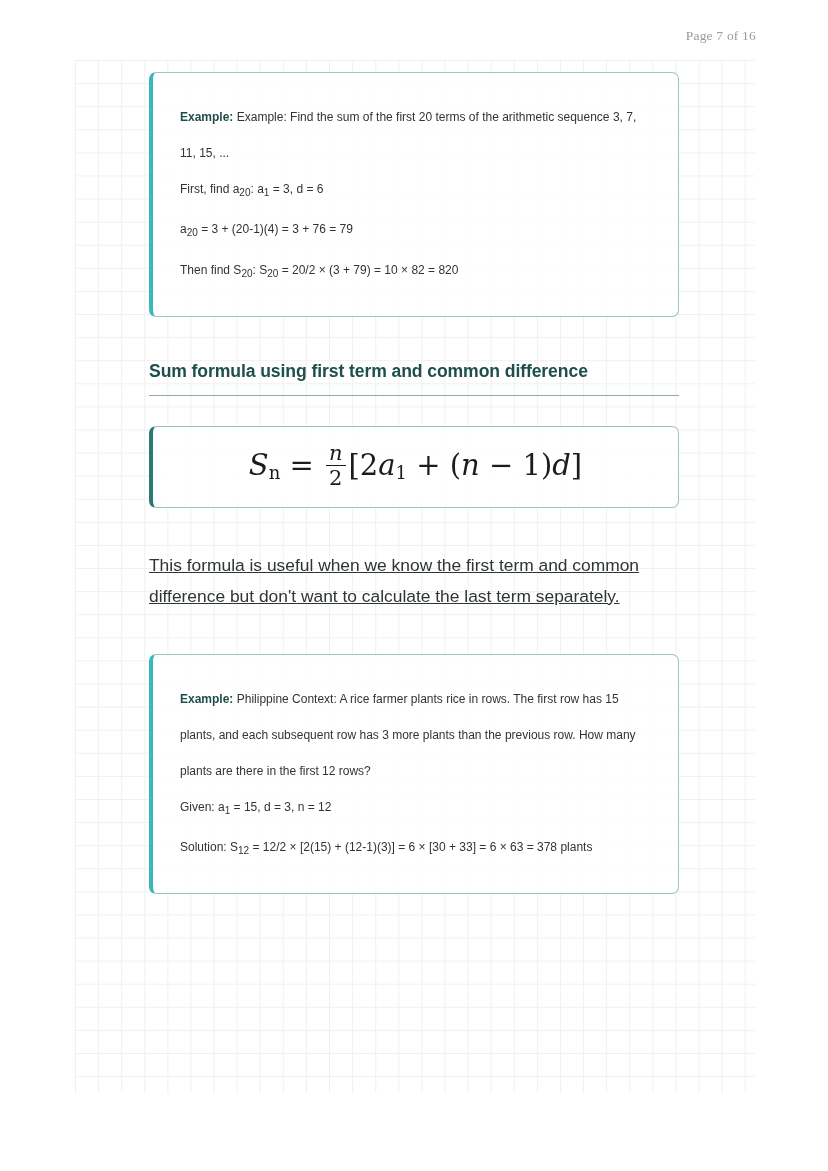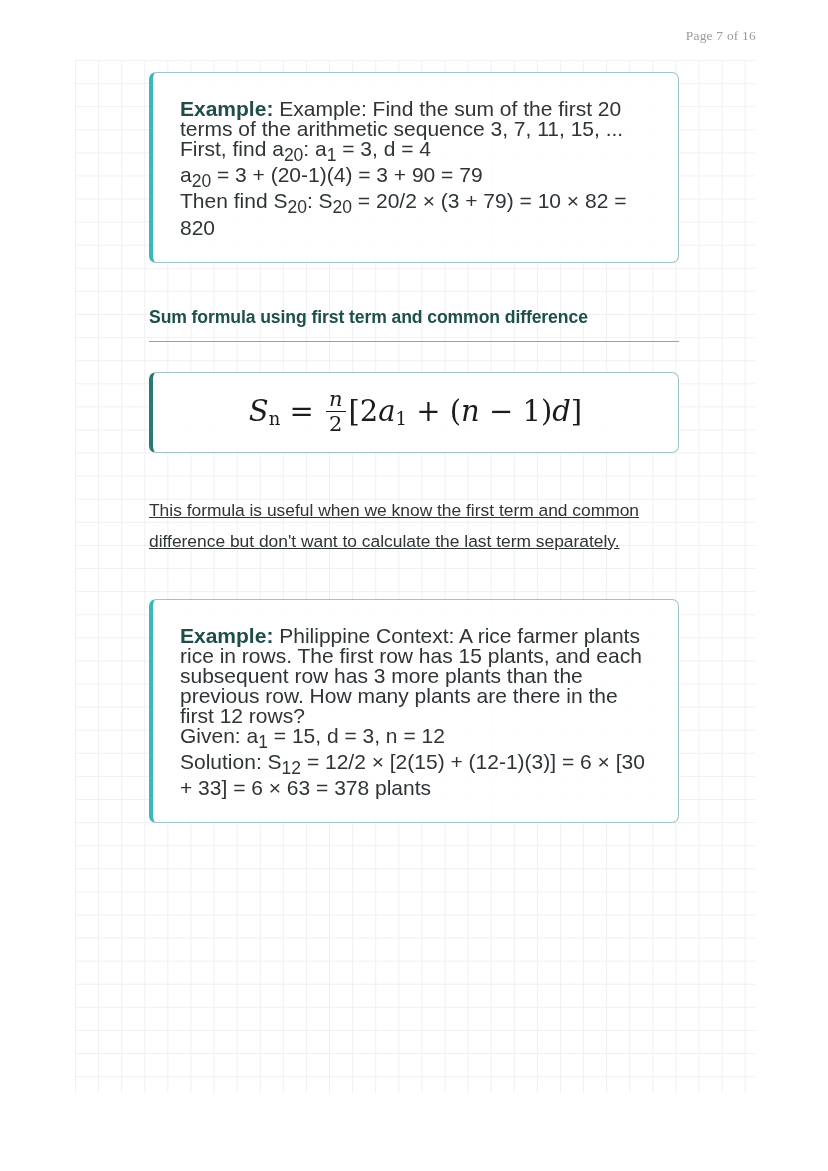--- a/index.html
+++ b/index.html
@@ -59,22 +59,22 @@
     border: 1px solid #9dc3c3;
     border-left: 4px solid #3bb8be;
     border-radius: 7px;
     background: rgba(255,255,255,0.82);
     padding: 26px 26px 24px 27px;
     box-sizing: border-box;
     margin-bottom: 44px;
   }
   .example-box p {
     margin: 0;
-    font-size: 21px;
-    line-height: 20px;
+    font-size: 12px;
+    line-height: 36px;
     color: #2f3437;
   }
   .example-label {
     font-weight: bold;
     color: #1f4e4a;
   }
 
   
   .section-heading {
     font-size: 17.6px;
@@ -165,22 +165,22 @@
 
   <div class="page-header">Page 7 of 16</div>
 
   <div class="content">
 
     <div class="example-box">
       <p>
         <span class="example-label">Example:</span>
         <span>Example: Find the sum of the first 20 terms of the arithmetic sequence 3, 7, 11, 15, ...</span>
       </p>
-      <p><span>First, find a</span><sub>20</sub><span>: a</span><sub>1</sub><span> = 3, d = 4</span></p>
-      <p><span>a</span><sub>20</sub><span> = 3 + (20-1)(4) = 3 + 90 = 79</span></p>
+      <p><span>First, find a</span><sub>20</sub><span>: a</span><sub>1</sub><span> = 3, d = 6</span></p>
+      <p><span>a</span><sub>20</sub><span> = 3 + (20-1)(4) = 3 + 76 = 79</span></p>
       <p><span>Then find S</span><sub>20</sub><span>: S</span><sub>20</sub><span> = 20/2 × (3 + 79) = 10 × 82 = 820</span></p>
     </div>
 
     <h2 class="section-heading">Sum formula using first term and common difference</h2>
     <div class="heading-rule"></div>
 
     <div class="formula-box">
       <span class="formula"><span>S</span><sub>n</sub><span class="up"> <span>=</span> </span><span class="frac">
             <span class="num">n</span>
             <span class="den">2</span>

